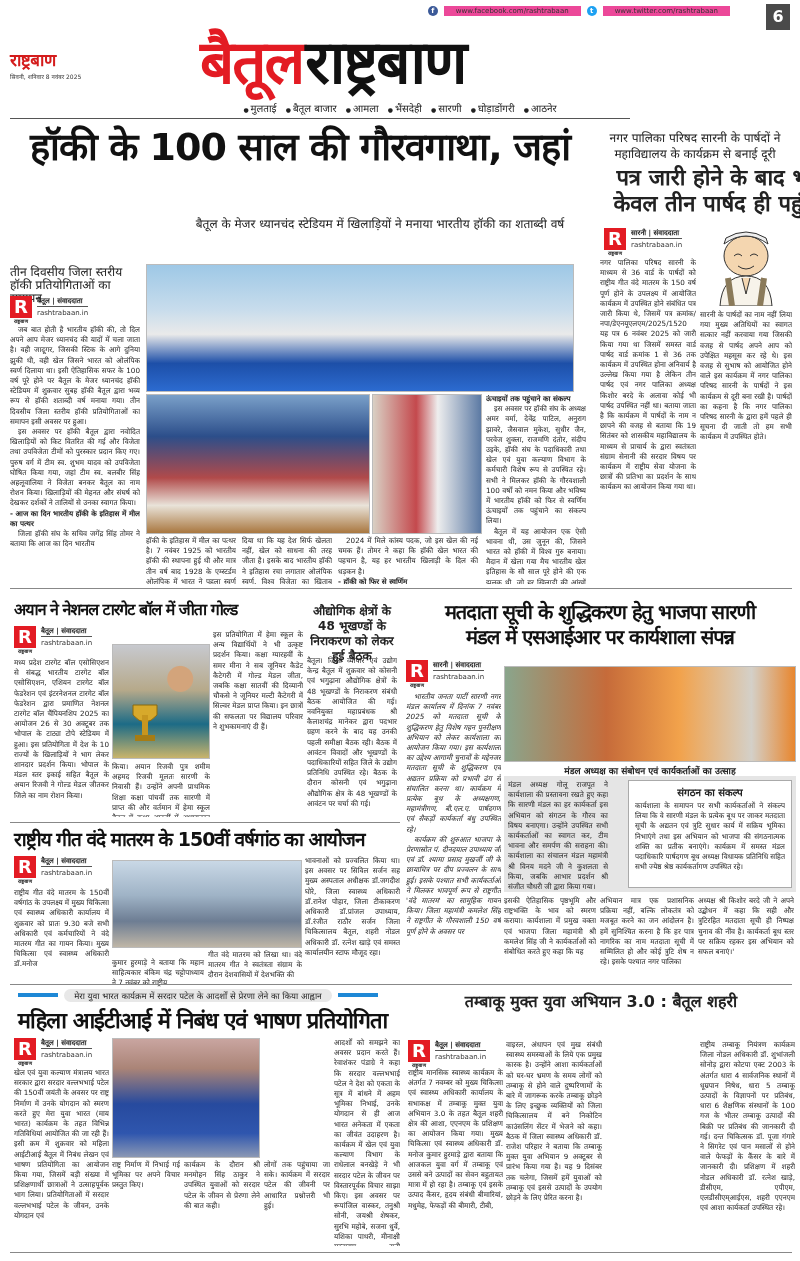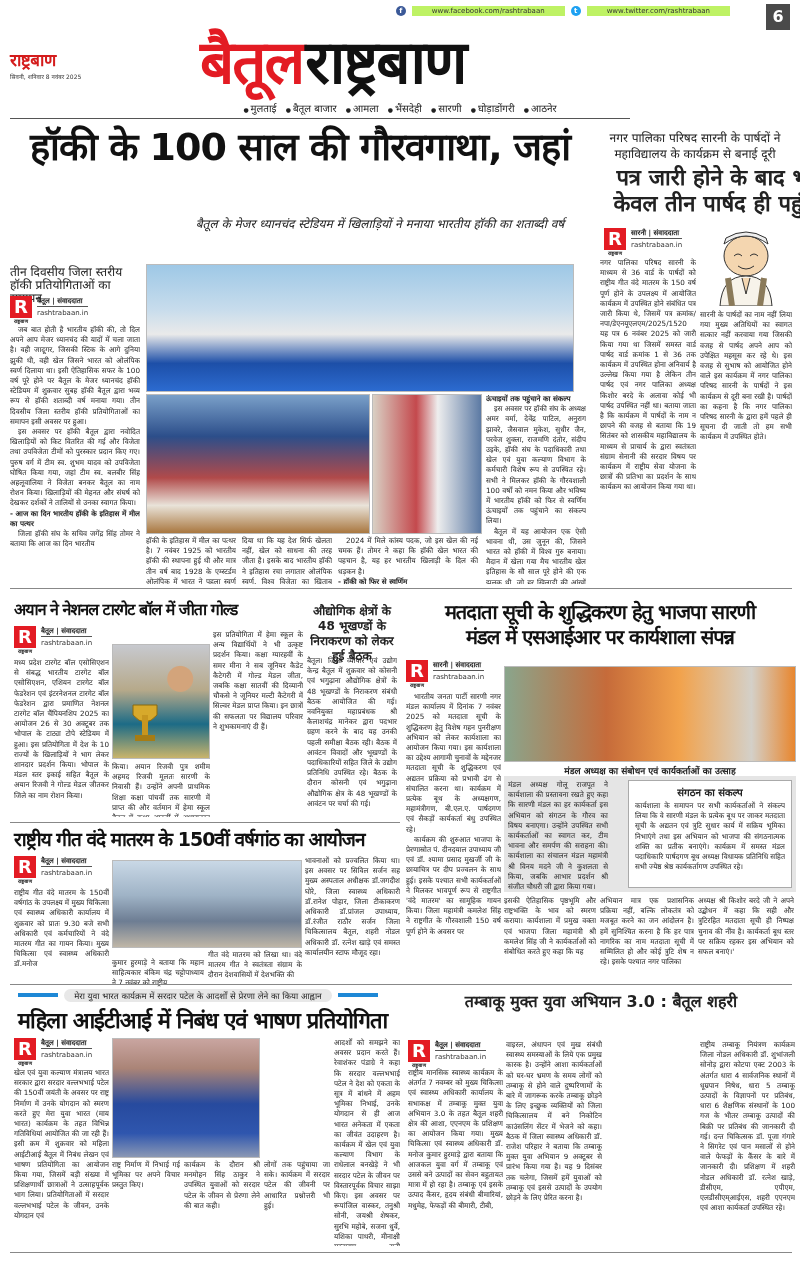--- a/index.html
+++ b/index.html
@@ -3,37 +3,37 @@
 <meta charset="utf-8">
 <style>
   * { box-sizing: border-box; margin: 0; padding: 0; }
   html, body { width: 800px; height: 1261px; background: #fff; overflow: hidden; }
   body { font-family: "DejaVu Sans", sans-serif; color: #222; position: relative; }
   .abs { position: absolute; }
 
   
   #social { top: 6px; right: 70px; display: flex; align-items: center; gap: 6px; font-size: 7px; color: #333; }
   .soc-ico { width: 10px; height: 10px; border-radius: 50%; display: inline-flex; align-items: center; justify-content: center; color: #fff; font-size: 7px; font-weight: bold; }
-  .soc-bar { background: #bef264; padding: 1px 20px; }
+  .soc-bar { background: #ec4899; padding: 1px 12px; }
   #page-no { top: 4px; right: 10px; width: 24px; height: 26px; background: #4a4a4a; color: #fff; font-weight: bold; font-size: 16px; text-align: center; line-height: 26px; }
   #small-logo { top: 48px; left: 10px; }
   #small-logo .t { color: #d41c1c; font-weight: 900; font-size: 17px; letter-spacing: -0.5px; }
   #small-logo .d { font-size: 6px; color: #333; margin-top: 2px; }
   #main-logo { top: 26px; left: 200px; width: 400px; height: 72px; display: flex; align-items: flex-end; }
   #main-logo .red { color: #e31b23; font-size: 60px; font-weight: 900; line-height: 72px; letter-spacing: -2px; }
   #main-logo .blk { color: #111; font-size: 60px; font-weight: 900; line-height: 72px; letter-spacing: -2px; margin-left: 2px; }
   #towns { top: 101px; left: 0; width: 800px; text-align: center; font-size: 10px; color: #222; }
   #towns span::before { content: "● "; font-size: 6px; vertical-align: middle; }
   #towns span { margin: 12px 3px; }
   #rule-top { top: 118px; left: 10px; width: 620px; height: 1px; background: #555; }
 
   
   .h-big { font-weight: 900; color: #111; letter-spacing: -1px; }
   #lead-head { top: 124px; left: 10px; width: 580px; font-size: 38px; line-height: 46px; text-align: center; }
-  #lead-sub { top: 215px; left: 160px; width: 440px; font-size: 12px; text-align: center; color: #222; font-style: italic; }
+  #lead-sub { top: 215px; left: 160px; width: 440px; font-size: 12px; text-align: center; color: #222; }
 
   #right-kicker { top: 130px; left: 590px; width: 210px; font-size: 12px; text-align: center; line-height: 16px; }
   #right-head { top: 165px; left: 590px; width: 210px; font-size: 22px; font-weight: 900; text-align: center; line-height: 26px; margin-left: 20px; }
 
   
   .byline { display: flex; align-items: flex-start; gap: 5px; }
   .r-logo { width: 22px; height: 22px; background: #e31b23; color: #fff; font-weight: 900; font-size: 18px; text-align: center; line-height: 22px; }
   .r-wrap { display: flex; flex-direction: column; align-items: center; }
   .r-cap { font-size: 5px; font-weight: bold; color: #111; }
   .by-txt { font-size: 7px; }
@@ -199,21 +199,21 @@
 <div class="abs byline" style="top:660px;left:406px;width:95px;">
   <div class="r-wrap">
       <div class="r-logo">R</div>
       <div class="r-cap">राष्ट्रबाण</div>
     </div>
   <div class="by-txt">
       <div class="l1">सारनी | संवाददाता</div>
       <div class="l2">rashtrabaan.in</div>
     </div>
 </div>
-<div class="abs col" style="top:692px;left:406px;width:95px;height:290px;">
+<div class="abs col" style="top:692px;left:406px;width:95px;height:290px;font-style:italic;">
   <p>भारतीय जनता पार्टी सारणी नगर मंडल कार्यालय में दिनांक 7 नवंबर 2025 को मतदाता सूची के शुद्धिकरण हेतु विशेष गहन पुनरीक्षण अभियान को लेकर कार्यशाला का आयोजन किया गया। इस कार्यशाला का उद्देश्य आगामी चुनावों के मद्देनजर मतदाता सूची के शुद्धिकरण एवं अद्यतन प्रक्रिया को प्रभावी ढंग से संचालित करना था। कार्यक्रम में प्रत्येक बूथ के अध्यक्षगण, महामंत्रीगण, बी.एल.ए. पार्षदगण एवं सैकड़ों कार्यकर्ता बंधु उपस्थित रहे।</p>
   <p>कार्यक्रम की शुरुआत भाजपा के प्रेरणास्रोत पं. दीनदयाल उपाध्याय जी एवं डॉ. श्यामा प्रसाद मुखर्जी जी के छायाचित्र पर दीप प्रज्वलन के साथ हुई। इसके पश्चात सभी कार्यकर्ताओं ने मिलकर भावपूर्ण रूप से राष्ट्रगीत 'वंदे मातरम' का सामूहिक गायन किया। जिला महामंत्री कमलेश सिंह ने राष्ट्रगीत के गौरवशाली 150 वर्ष पूर्ण होने के अवसर पर</p>
 </div>
 <div class="abs photo ph-bjp" style="top:666px;left:504px;width:292px;height:96px;"></div>
 <div class="abs" style="top:764px;left:504px;width:292px;font-size:9px;font-weight:bold;text-align:center;">मंडल अध्यक्ष का संबोधन एवं कार्यकर्ताओं का उत्साह</div>
 <div class="abs gray-box" style="top:776px;left:504px;width:292px;height:116px;"></div>
 <div class="abs col" style="top:780px;left:508px;width:100px;height:110px;">मंडल अध्यक्ष गोलू राजपूत ने कार्यशाला की प्रस्तावना रखते हुए कहा कि सारणी मंडल का हर कार्यकर्ता इस अभियान को संगठन के गौरव का विषय बनाएगा। उन्होंने उपस्थित सभी कार्यकर्ताओं का स्वागत कर, टीम भावना और समर्पण की सराहना की। कार्यशाला का संचालन मंडल महामंत्री श्री विनय मदने जी ने कुशलता से किया, जबकि आभार प्रदर्शन श्री संजीत चौधरी जी द्वारा किया गया।</div>
 <div class="abs boxed" style="top:780px;left:628px;width:164px;height:108px;">
   <div style="font-size:10px;font-weight:bold;text-align:center;margin-bottom:2px;">संगठन का संकल्प</div>
   <div class="col" style="height:88px;">कार्यशाला के समापन पर सभी कार्यकर्ताओं ने संकल्प लिया कि वे सारणी मंडल के प्रत्येक बूथ पर जाकर मतदाता सूची के अद्यतन एवं त्रुटि सुधार कार्य में सक्रिय भूमिका निभाएंगे तथा इस अभियान को भाजपा की संगठनात्मक शक्ति का प्रतीक बनाएंगे। कार्यक्रम में समस्त मंडल पदाधिकारि पार्षदगण बूथ अध्यक्ष विधायक प्रतिनिधि सहित सभी ज्येष्ठ श्रेष्ठ कार्यकर्तागण उपस्थित रहे।</div>

